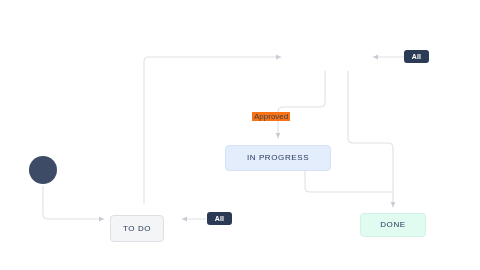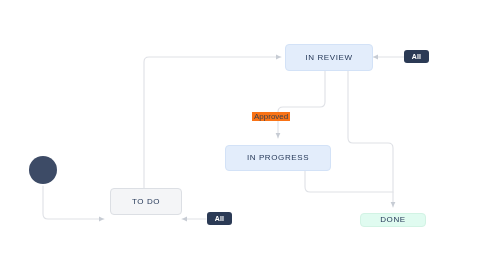--- a/index.html
+++ b/index.html
@@ -113,33 +113,30 @@
 
       <path d="M348,71 L348,138 Q348,143 353,143 L388,143 Q393,143 393,148 L393,207" marker-end="url(#arrow)"></path>
 
       <path d="M305,171 L305,187 Q305,192 310,192 L393,192"></path>
 
     </g>
   </svg>
 
   <div class="start-node" style="left:29px; top:156px; width:28px; height:28px;"></div>
 
-  <div class="node node-status node-review" style="left:285px; top:44px; width:88px; height:27px;">
-    <span class="node-label">IN REVIEW</span>
-  </div>
 
   <div class="node node-status node-progress" style="left:225px; top:145px; width:106px; height:26px;">
     <span class="node-label">IN PROGRESS</span>
   </div>
 
-  <div class="node node-status node-todo" style="left:110px; top:188px; width:72px; height:27px;align-items:center;">
+  <div class="node node-status node-todo" style="left:110px; top:215px; width:54px; height:27px;align-items:center;">
     <span class="node-label">TO DO</span>
   </div>
 
-  <div class="node node-status node-done" style="left:360px; top:213px; width:66px; height:14px;">
+  <div class="node node-status node-done" style="left:360px; top:213px; width:66px; height:24px;">
     <span class="node-label">DONE</span>
   </div>
 
   <div class="badge" style="left:404px; top:50px; width:25px; height:13px;">
     <span>All</span>
   </div>
 
   <div class="badge" style="left:207px; top:212px; width:25px; height:13px;">
     <span>All</span>
   </div>

